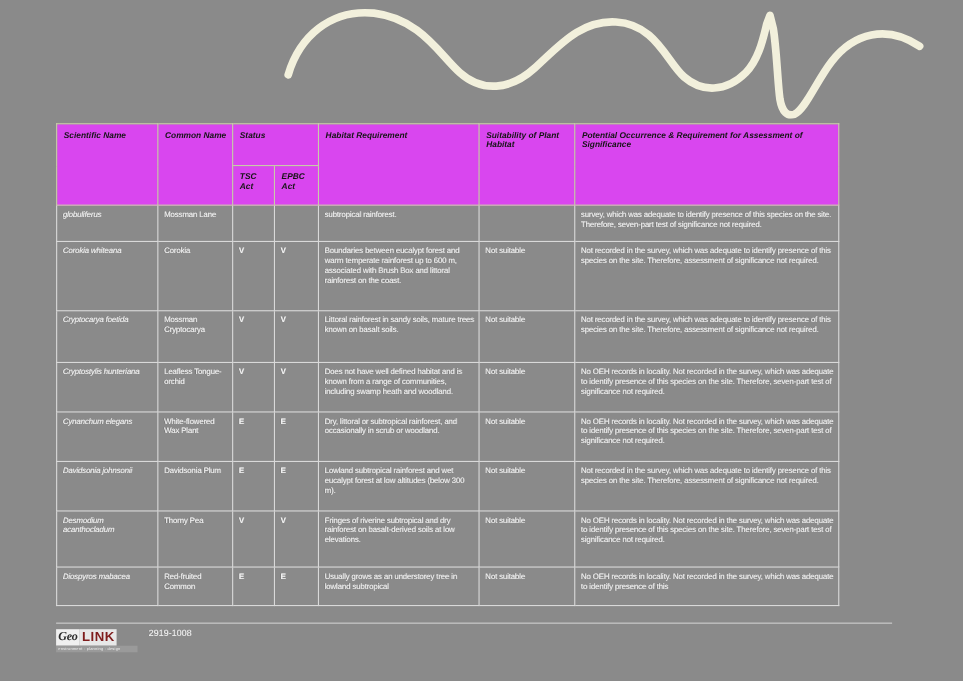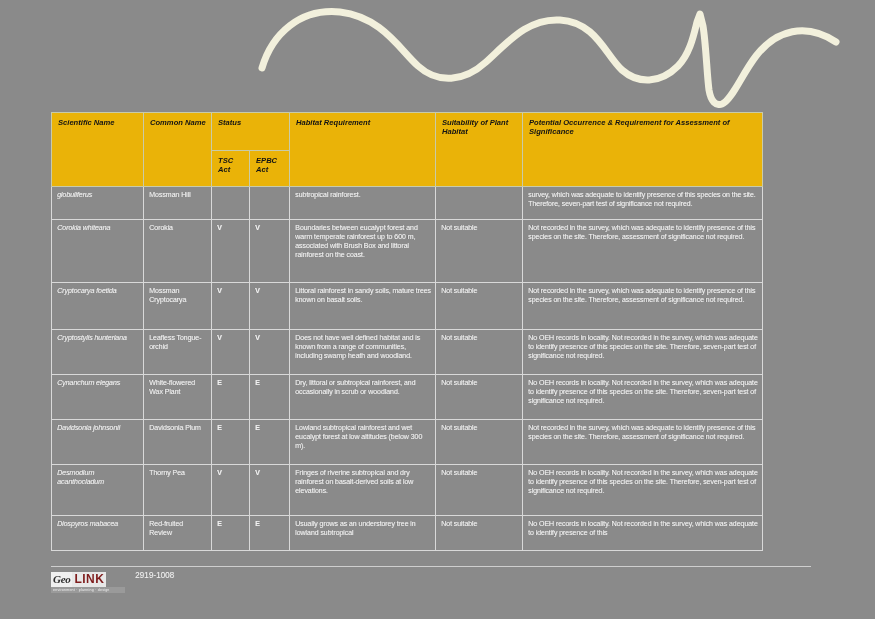--- a/index.html
+++ b/index.html
@@ -43,21 +43,21 @@
   table.species td {
     border: 1px solid #d9d9d9;
     vertical-align: top;
     padding: 3px 4px 3px 5px;
     font-size: 7.2px;
     line-height: 1.25;
     color: #f2f2f2;
     text-align: left;
   }
   table.species thead th {
-    background: #eab308;
+    background: #d946ef;
     color: #141414;
     font-weight: bold;
     font-style: italic;
     font-size: 7.6px;
     line-height: 1.22;
     border: 1px solid #c9cba8;
     padding: 5px 5px 4px 6px;
   }
   thead tr.hdr-top th { height: 28px; }
   thead tr.hdr-sub th { height: 26px; }
@@ -204,21 +204,21 @@
         <th>TSC Act</th>
         <th>EPBC Act</th>
       </tr>
     </thead>
     <tbody id="table-body">
         <tr class="r0">
           <td class="sci">
             <span class="blurtext">globuliferus</span>
           </td>
           <td class="com">
-            <span class="blurtext">Mossman Hill</span>
+            <span class="blurtext">Mossman Lane</span>
           </td>
           <td class="status"><span class="blurtext"></span></td>
           <td class="status"><span class="blurtext"></span></td>
           <td class="hab">
             <span class="blurtext">subtropical rainforest.</span>
           </td>
           <td class="suit">
             <span class="blurtext"></span>
           </td>
           <td class="occ">
@@ -337,21 +337,21 @@
           </td>
           <td class="occ">
             <span class="blurtext">No OEH records in locality. Not recorded in the survey, which was adequate to identify presence of this species on the site.  Therefore, seven-part test of significance not required.</span>
           </td>
         </tr>
         <tr class="r7">
           <td class="sci">
             <span class="blurtext">Diospyros mabacea</span>
           </td>
           <td class="com">
-            <span class="blurtext">Red-fruited Review</span>
+            <span class="blurtext">Red-fruited Common</span>
           </td>
           <td class="status"><span class="blurtext">E</span></td>
           <td class="status"><span class="blurtext">E</span></td>
           <td class="hab">
             <span class="blurtext">Usually grows as an understorey tree in lowland subtropical</span>
           </td>
           <td class="suit">
             <span class="blurtext">Not suitable</span>
           </td>
           <td class="occ">

